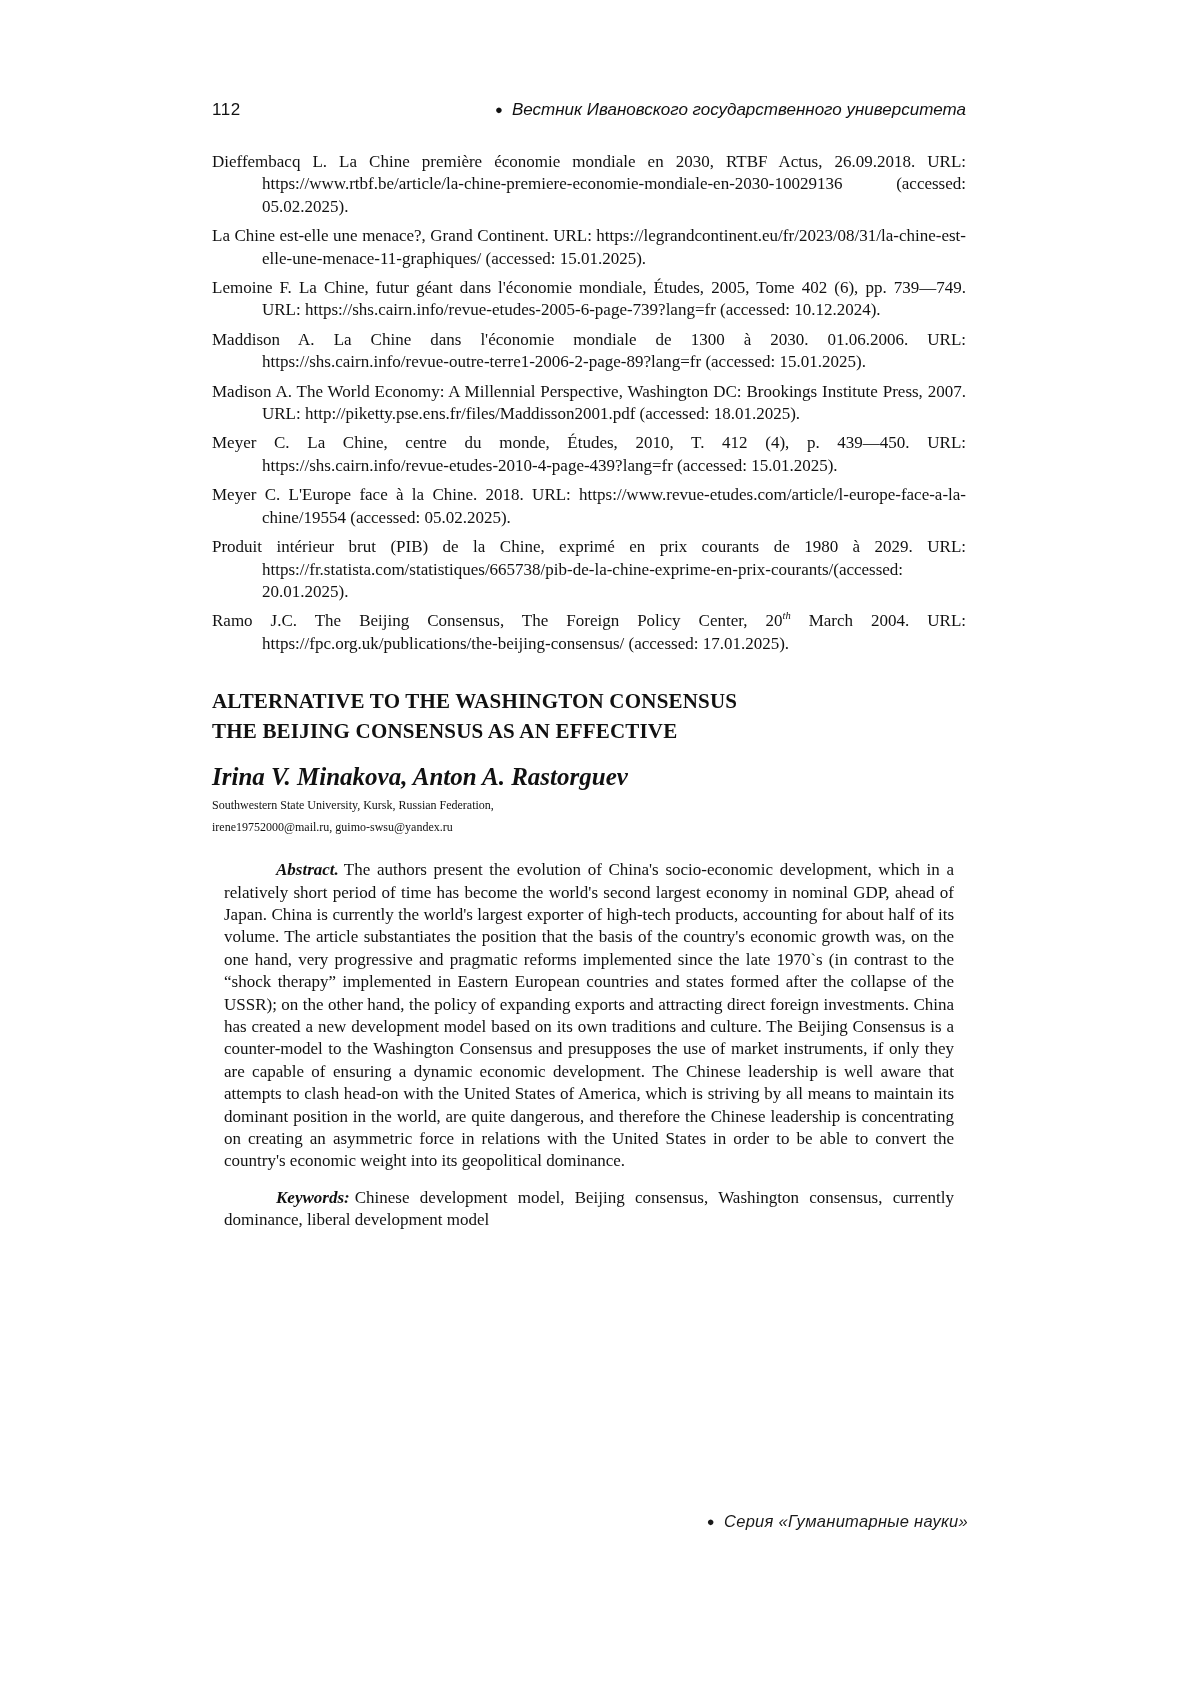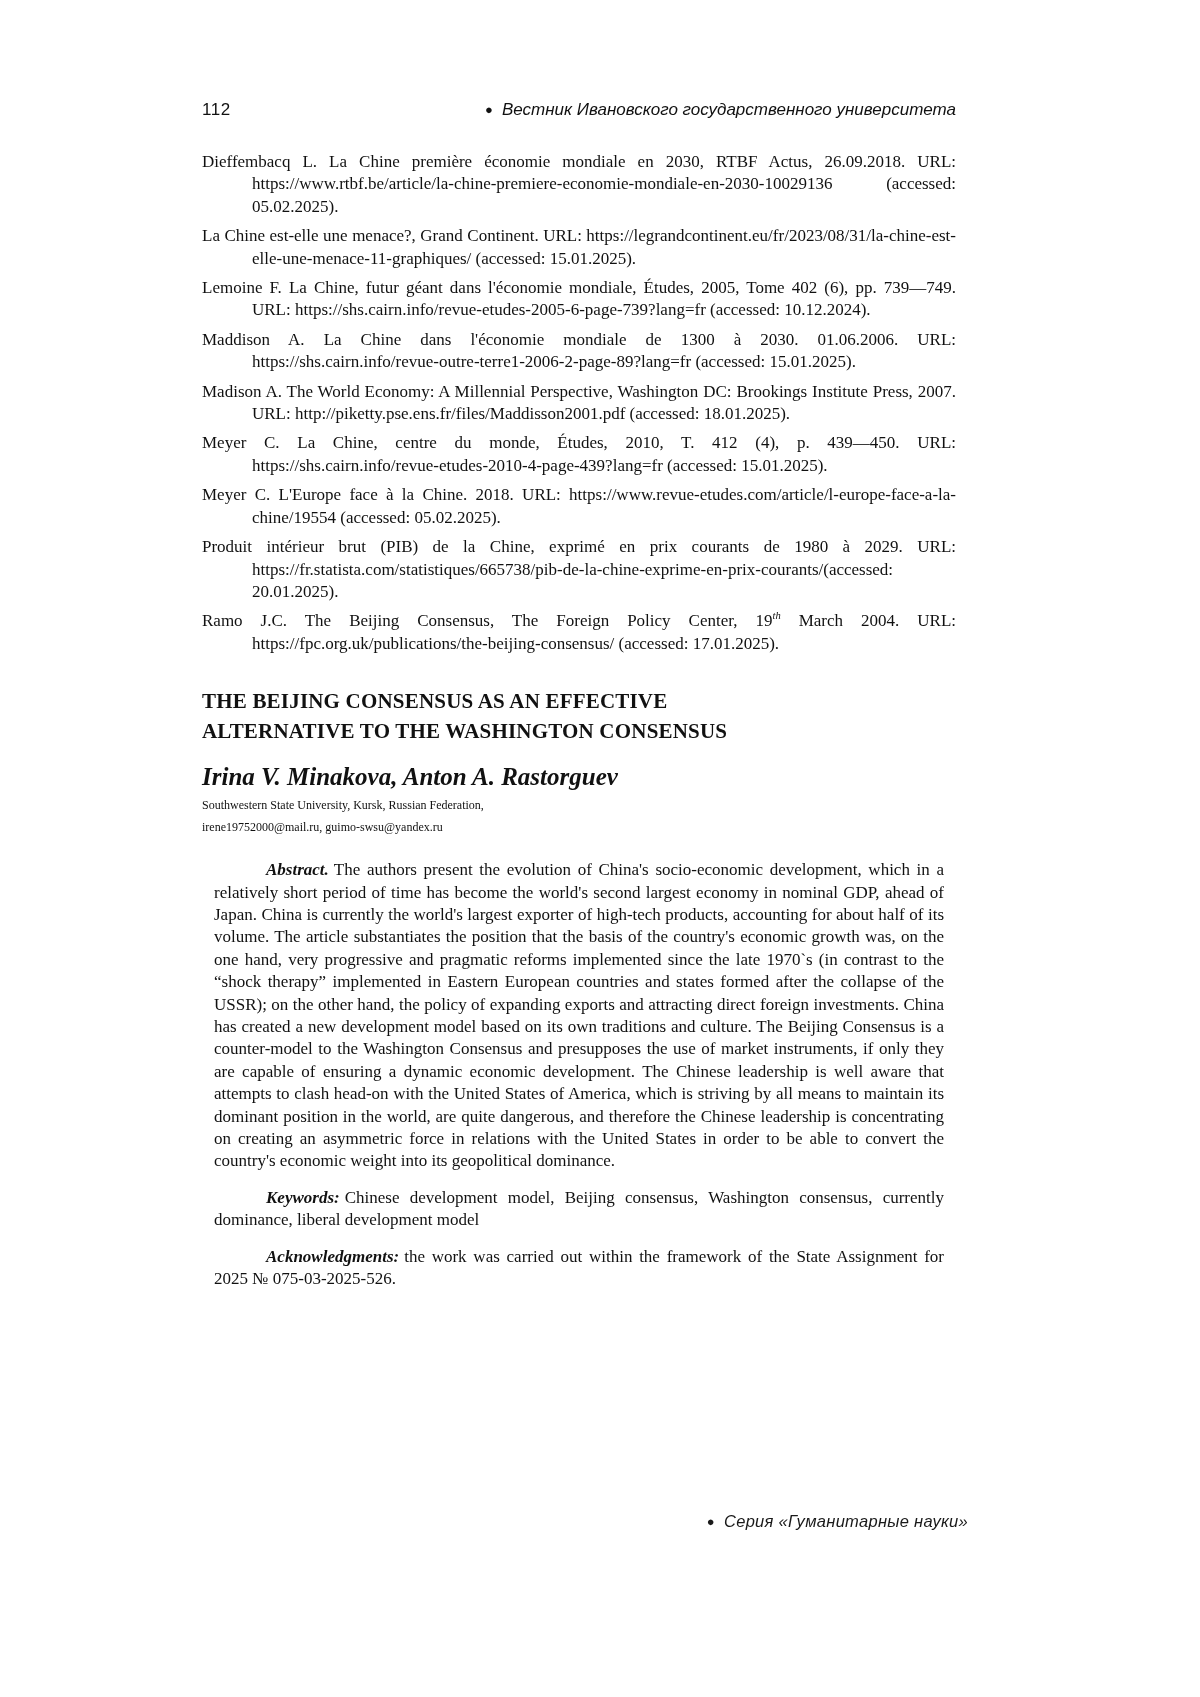--- a/index.html
+++ b/index.html
@@ -7,21 +7,21 @@
     position: relative;
     width: 1200px;
     height: 1697px;
     background: #ffffff;
     color: #111111;
     font-family: "Liberation Serif", serif;
     overflow: hidden;
   }
   .content {
     position: absolute;
-    left: 202px;
+    left: 212px;
     top: 100px;
     width: 754px;
   }
   .header {
     display: flex;
     justify-content: space-between;
     align-items: baseline;
     font-family: "Liberation Sans", sans-serif;
     font-size: 17px;
     margin-bottom: 31px;
@@ -97,34 +97,33 @@
 
     <div class="references">
       <p class="ref">Dieffembacq L. La Chine première économie mondiale en 2030, RTBF Actus, 26.09.2018. URL: https://www.rtbf.be/article/la-chine-premiere-economie-mondiale-en-2030-10029136 (accessed: 05.02.2025).</p>
       <p class="ref">La Chine est-elle une menace?, Grand Continent. URL: https://legrandcontinent.eu/fr/2023/08/31/la-chine-est-elle-une-menace-11-graphiques/ (accessed: 15.01.2025).</p>
       <p class="ref">Lemoine F. La Chine, futur géant dans l'économie mondiale, Études, 2005, Tome 402 (6), pp. 739—749. URL: https://shs.cairn.info/revue-etudes-2005-6-page-739?lang=fr (accessed: 10.12.2024).</p>
       <p class="ref">Maddison A. La Chine dans l'économie mondiale de 1300 à 2030. 01.06.2006. URL: https://shs.cairn.info/revue-outre-terre1-2006-2-page-89?lang=fr (accessed: 15.01.2025).</p>
       <p class="ref">Madison A. The World Economy: A Millennial Perspective, Washington DC: Brookings Institute Press, 2007. URL: http://piketty.pse.ens.fr/files/Maddisson2001.pdf (accessed: 18.01.2025).</p>
       <p class="ref">Meyer C. La Chine, centre du monde, Études, 2010, T. 412 (4), p. 439—450. URL: https://shs.cairn.info/revue-etudes-2010-4-page-439?lang=fr (accessed: 15.01.2025).</p>
       <p class="ref">Meyer C. L'Europe face à la Chine. 2018. URL: https://www.revue-etudes.com/article/l-europe-face-a-la-chine/19554 (accessed: 05.02.2025).</p>
       <p class="ref">Produit intérieur brut (PIB) de la Chine, exprimé en prix courants de 1980 à 2029. URL: https://fr.statista.com/statistiques/665738/pib-de-la-chine-exprime-en-prix-courants/(accessed: 20.01.2025).</p>
-      <p class="ref"><span>Ramo J.C. The Beijing Consensus, The Foreign Policy Center, 19</span><sup class="ord">th</sup><span> March 2004. URL: https://fpc.org.uk/publications/the-beijing-consensus/ (accessed: 17.01.2025).</span></p>
+      <p class="ref"><span>Ramo J.C. The Beijing Consensus, The Foreign Policy Center, 20</span><sup class="ord">th</sup><span> March 2004. URL: https://fpc.org.uk/publications/the-beijing-consensus/ (accessed: 17.01.2025).</span></p>
     </div>
 
     <h1 class="title">
+      <span class="tline">ALTERNATIVE TO THE WASHINGTON CONSENSUS</span>
       <span class="tline">THE BEIJING CONSENSUS AS AN EFFECTIVE</span>
-      <span class="tline">ALTERNATIVE TO THE WASHINGTON CONSENSUS</span>
     </h1>
 
     <p class="authors">Irina V. Minakova, Anton A. Rastorguev</p>
     <p class="affil">Southwestern State University, Kursk, Russian Federation,</p>
     <p class="affil">irene19752000@mail.ru, guimo-swsu@yandex.ru</p>
 
     <p class="para abstract"><span class="lead">Abstract.</span><span>The authors present the evolution of China's socio-economic development, which in a relatively short period of time has become the world's second largest economy in nominal GDP, ahead of Japan. China is currently the world's largest exporter of high-tech products, accounting for about half of its volume. The article substantiates the position that the basis of the country's economic growth was, on the one hand, very progressive and pragmatic reforms implemented since the late 1970`s (in contrast to the “shock therapy” implemented in Eastern European countries and states formed after the collapse of the USSR); on the other hand, the policy of expanding exports and attracting direct foreign investments. China has created a new development model based on its own traditions and culture. The Beijing Consensus is a counter-model to the Washington Consensus and presupposes the use of market instruments, if only they are capable of ensuring a dynamic economic development. The Chinese leadership is well aware that attempts to clash head-on with the United States of America, which is striving by all means to maintain its dominant position in the world, are quite dangerous, and therefore the Chinese leadership is concentrating on creating an asymmetric force in relations with the United States in order to be able to convert the country's economic weight into its geopolitical dominance.</span></p>
 
     <p class="para gap"><span class="lead">Keywords:</span><span>Chinese development model, Beijing consensus, Washington consensus, currently dominance, liberal development model</span></p>
 
-    <p class="para gap"><span class="lead">Acknowledgments:</span><span>the work was carried out within the framework of the State Assignment for 2025 № 075-03-2025-526.</span></p>
 
   </div>
 
   <div class="footer"><span class="bullet">●</span><span>Серия «Гуманитарные науки»</span></div>
 </div>
 
 </body></html>

